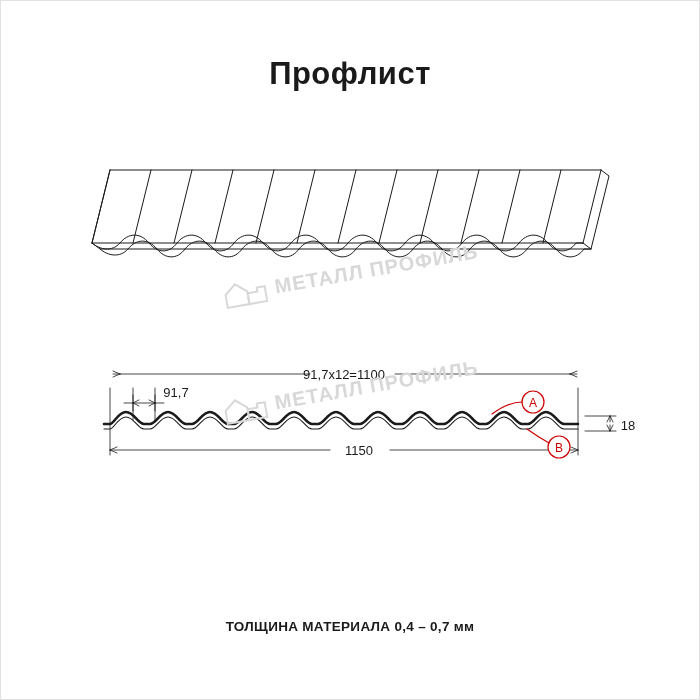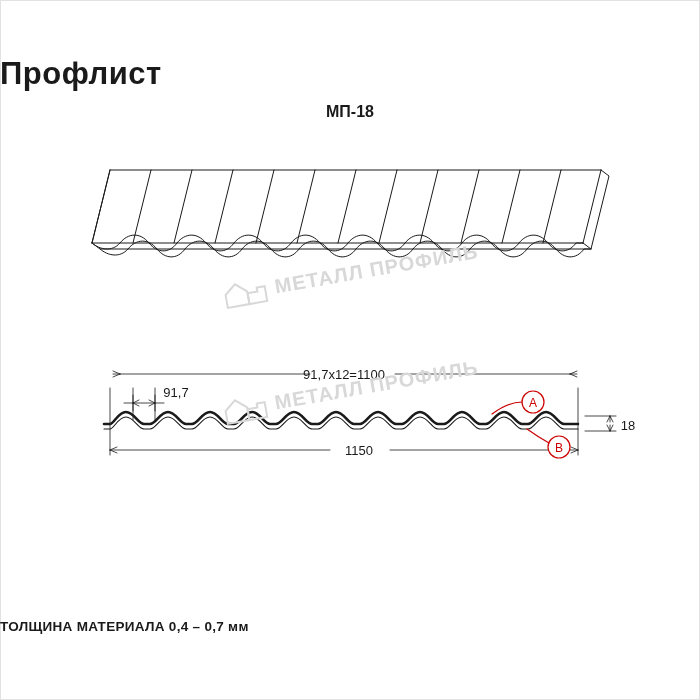--- a/index.html
+++ b/index.html
@@ -27,39 +27,40 @@
     width: 700px; height: 700px;
     border: 1px solid #e2e2e2;
     box-sizing: border-box;
     pointer-events: none;
   }
   .title {
     position: absolute;
     top: 56px;
     left: 0;
     width: 700px;
-    text-align: left;
+    text-align: center;
     font-size: 31px;
     font-weight: bold;
     letter-spacing: 0.5px;
   }
   .subtitle {
     position: absolute;
     top: 103px;
     left: 0;
     width: 700px;
     text-align: center;
     font-size: 16px;
     font-weight: bold;
   }
   .footer-note {
     position: absolute;
     top: 619px;
     left: 0;
     width: 700px;
+    text-align: center;
     font-size: 13.5px;
     font-weight: bold;
     letter-spacing: 0.3px;
   }
   .drawing {
     position: absolute;
     left: 0;
     top: 0;
     width: 700px;
     height: 680px;
@@ -84,21 +85,20 @@
   }
 </style>
 </head>
 <body>
 
 <div class="page">
 
   <div class="border-frame"></div>
 
   <div class="title">Профлист</div>
-  <div class="subtitle">МП-18</div>
 
   <div class="drawing">
     <svg width="700" height="700" viewBox="0 0 700 700" xmlns="http://www.w3.org/2000/svg">
       <g fill="none" stroke="#1a1a1a" stroke-width="1" stroke-linejoin="round" stroke-linecap="round">
 
         <g>
 
           <path d="M92 243 L110 170 L601 170 L583 243 Z" stroke="none" fill="#ffffff"></path>
 
           <path d="M110 170 L601 170"></path>

